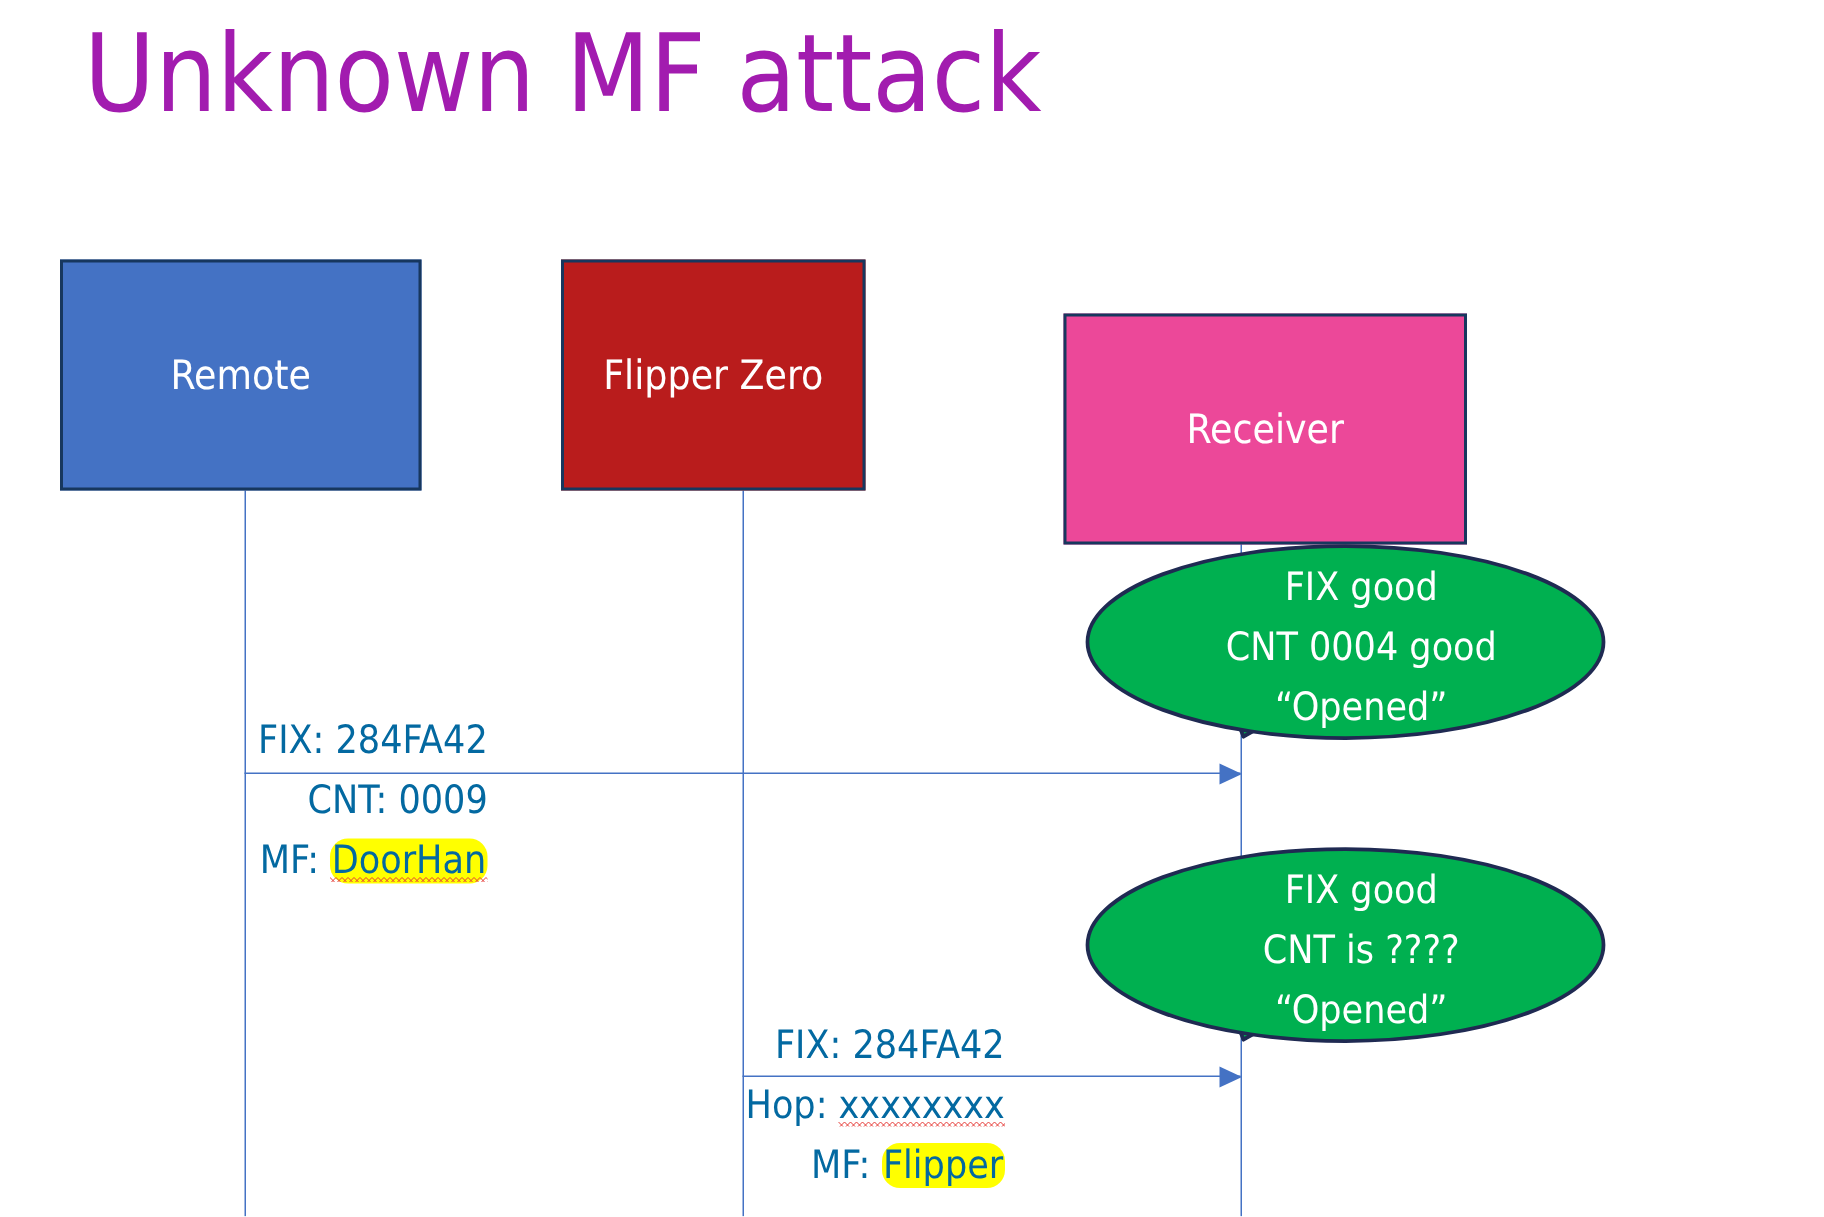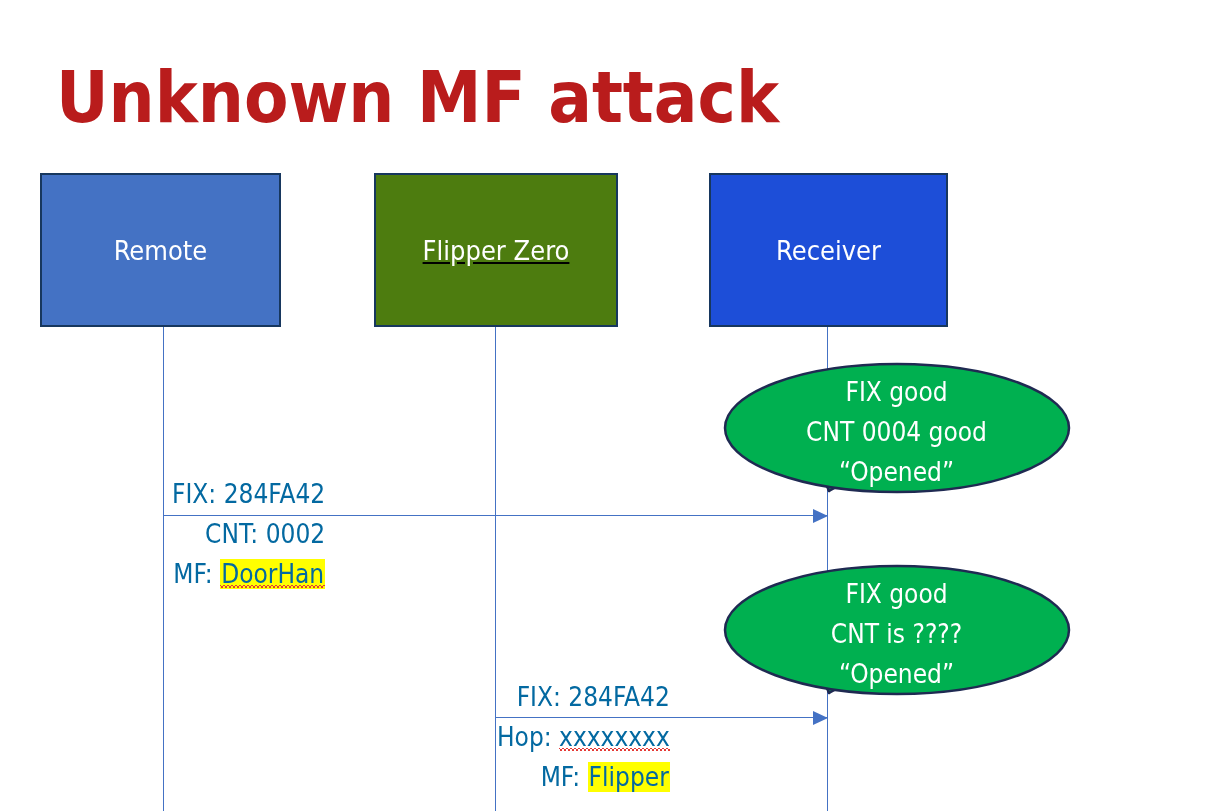--- a/index.html
+++ b/index.html
@@ -18,27 +18,26 @@
     overflow: hidden;
   }
 
   
   #slide-title {
     position: absolute;
     left: 56px;
     top: 6px;
     font-size: 72px;
     line-height: 86px;
-    font-weight: 700;
-    color: #b91c1c;
+    font-weight: 400;
+    color: #a21caf;
     font-family: "DejaVu Sans Condensed", "Liberation Sans", sans-serif;
     font-stretch: condensed;
     letter-spacing: 0px;
     white-space: nowrap;
-    margin-top: 48px;
   }
 
   
   .lifeline {
     position: absolute;
     width: 1px;
     background: #4472C4;
     top: 327px;
     height: 484px;
   }
@@ -60,22 +59,22 @@
   }
   .actor-label {
     color: #ffffff;
     font-size: 27px;
     font-weight: 400;
     font-family: "DejaVu Sans Condensed", "Liberation Sans", sans-serif;
     font-stretch: condensed;
     white-space: nowrap;
   }
   .actor-remote   { left: 40px;  width: 241px; background: #4472C4; }
-  .actor-flipper  { left: 374px; width: 244px; background: #4d7c0f; text-decoration: underline; }
-  .actor-receiver { left: 709px; width: 239px; background: #1d4ed8; }
+  .actor-flipper  { left: 374px; width: 203px; background: #b91c1c; }
+  .actor-receiver { left: 709px; width: 269px; background: #ec4899; margin-top: 36px; }
 
   
   .msg-arrow {
     position: absolute;
     height: 14px;
     pointer-events: none;
   }
   .msg-arrow .shaft {
     position: absolute;
     left: 0;
@@ -105,20 +104,21 @@
     line-height: 40px;
     font-family: "DejaVu Sans Condensed", "Liberation Sans", sans-serif;
     font-stretch: condensed;
     white-space: nowrap;
     text-align: right;
   }
   .msg-label .line { display: block; }
   .hl {
     background: #FFFF00;
     padding: 0 1px;
+    border-radius: 12px;
   }
   .squiggle {
     position: relative;
     text-decoration: none;
   }
   .squiggle::after {
     content: "";
     position: absolute;
     left: 0;
     right: 0;
@@ -132,21 +132,21 @@
   }
 
   .label-1 { left: 172px; top: 474px; }
   .label-2 { left: 497px; top: 677px; }
 
   
   .callout { position: absolute; }
   .callout svg { display: block; overflow: visible; }
   .callout-text {
     position: absolute;
-    left: 0;
+    left: 11px;
     top: 0;
     width: 347px;
     text-align: center;
     color: #ffffff;
     font-size: 26px;
     line-height: 40px;
     font-family: "DejaVu Sans Condensed", "Liberation Sans", sans-serif;
     font-stretch: condensed;
     pointer-events: none;
   }
@@ -182,21 +182,21 @@
     <div class="head"></div>
   </div>
 
   <div class="msg-arrow arrow-2">
     <div class="shaft"></div>
     <div class="head"></div>
   </div>
 
   <div class="msg-label label-1">
     <span class="line">FIX: 284FA42</span>
-    <span class="line">CNT: 0002</span>
+    <span class="line">CNT: 0009</span>
     <span class="line"><span>MF: </span><span class="hl squiggle">DoorHan</span></span>
   </div>
 
   <div class="msg-label label-2">
     <span class="line">FIX: 284FA42</span>
     <span class="line"><span>Hop: </span><span class="squiggle">xxxxxxxx</span></span>
     <span class="line"><span>MF: </span><span class="hl">Flipper</span></span>
   </div>
 
   <div class="callout callout-1">

